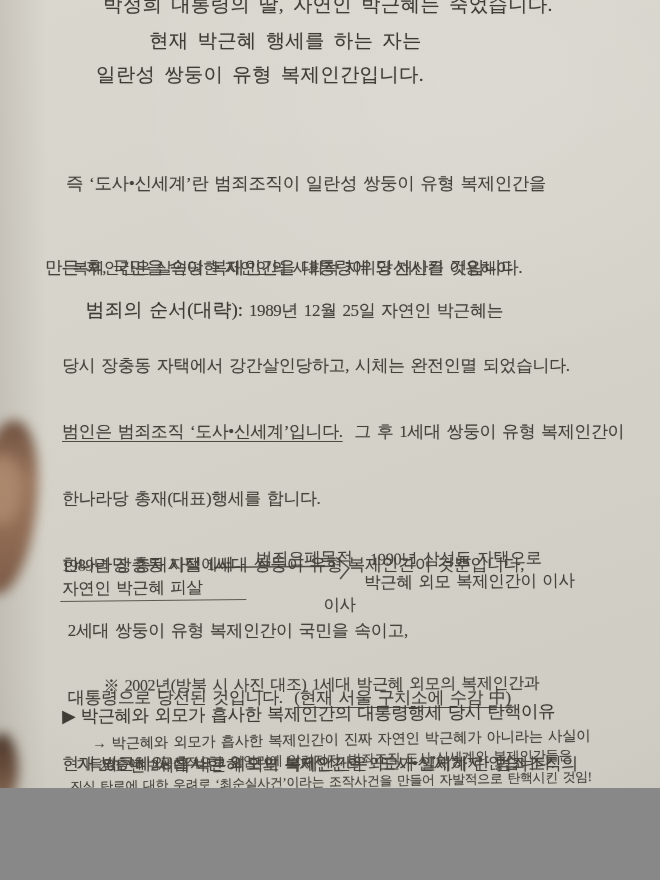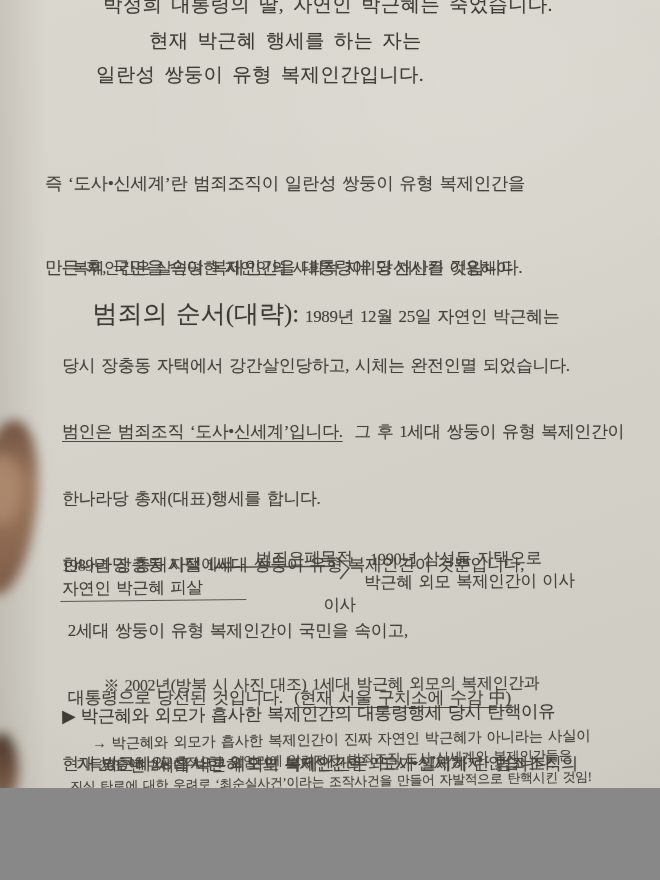--- a/index.html
+++ b/index.html
@@ -14,25 +14,25 @@
       linear-gradient(160deg,#dad7cf 0%,#d6d3ca 40%,#d2cfc6 72%,#cecbc2 100%);
   }
   .line{position:absolute;white-space:pre;letter-spacing:-0.4px;word-spacing:2px;
         text-shadow:0 0 1px rgba(67,63,55,0.35);line-height:1.2;}
   .title{font-size:19.5px;letter-spacing:0.2px;word-spacing:4px;color:#3e3c35;}
   .body-block{position:absolute;white-space:pre;letter-spacing:-0.4px;word-spacing:2px;
         text-shadow:0 0 1px rgba(67,63,55,0.35);}
   .ul{text-decoration:underline;text-underline-offset:4px;
       text-decoration-thickness:1.2px;text-decoration-color:rgba(62,59,52,0.85);}
   #intro-block{left:45px;top:113px;font-size:17.5px;line-height:28px;}
-  #intro-block .l1{}
+  #intro-block .l1{margin-left:21px;}
   #victim-block{left:55px;top:198px;font-size:16px;line-height:28px;}
   #victim-block .l1{margin-left:7px;}
   #crime-heading{left:62px;top:277px;font-size:17px;}
-  #crime-heading .big{font-size:25px;letter-spacing:0;color:#3c3a33;margin-left:7px;}
+  #crime-heading .big{font-size:19px;letter-spacing:0;color:#3c3a33;}
   #crime-body{left:62px;top:311px;font-size:17px;line-height:22.1px;}
   #title-1{left:103px;top:-7px;}
   #title-2{left:149px;top:29px;}
   #title-3{left:96px;top:63px;text-align:right;}
   #diagram{position:absolute;left:0;top:0;width:660px;height:880px;
            transform:rotate(-0.6deg);transform-origin:62px 570px;font-size:16.5px;}
   #diagram .line{font-size:16.5px;}
   #d-left-1{left:62px;top:556px;}
   #d-left-2{left:62px;top:579px;}
   #d-left-underline{position:absolute;left:60px;top:601px;width:186px;height:1.4px;

